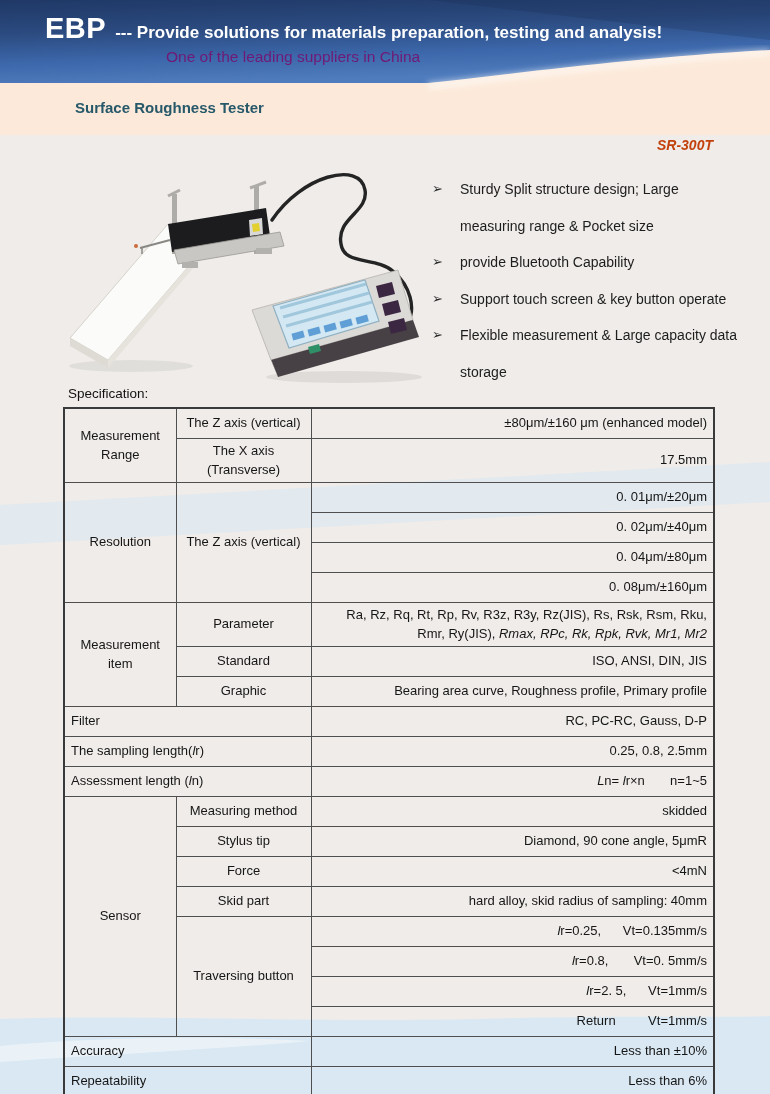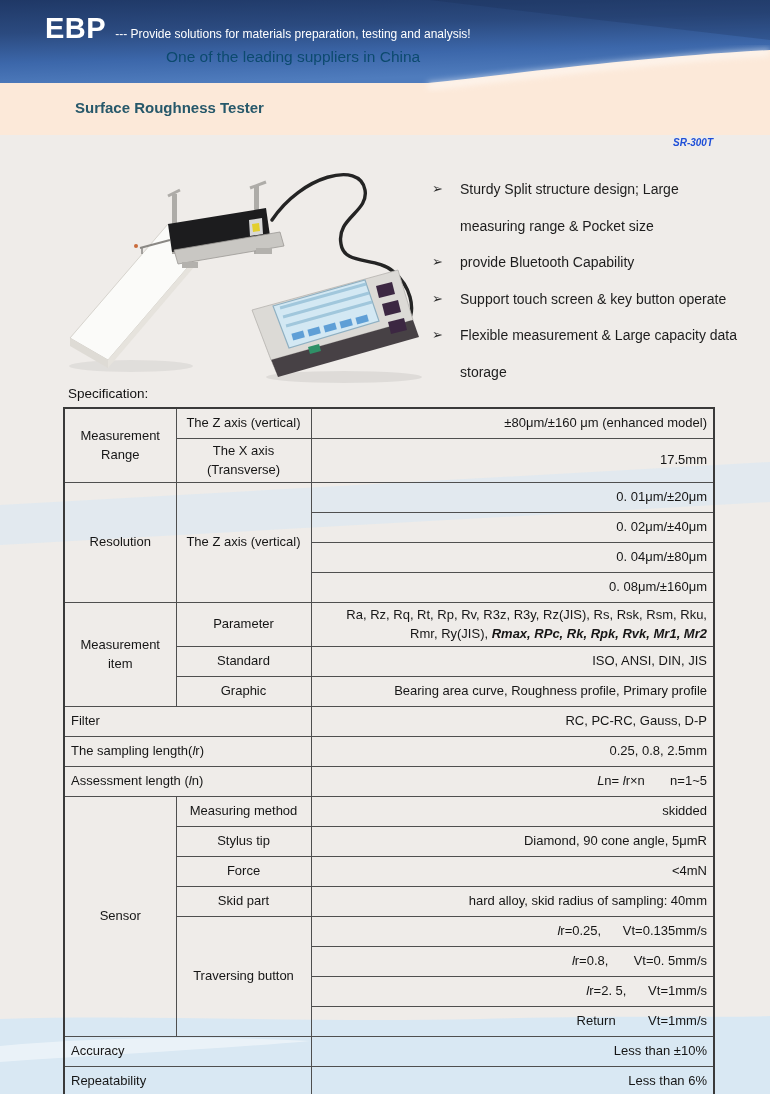--- a/index.html
+++ b/index.html
@@ -5,24 +5,24 @@
   html,body{margin:0;padding:0;background:#efece9;}
   .page{
     position:relative;width:770px;height:1094px;overflow:hidden;
     background:#efece9;font-family:"Liberation Sans",sans-serif;color:#161616;
   }
   
   .beige-band{position:absolute;left:0;top:0;width:770px;height:135px;background:#fce9d9;}
   .header-svg{position:absolute;left:0;top:0;width:770px;height:100px;display:block;}
   .brand-line{position:absolute;left:45px;top:12px;display:flex;align-items:baseline;gap:9px;color:#ffffff;white-space:nowrap;}
   .brand{font-size:29px;font-weight:bold;letter-spacing:.5px;}
-  .tagline{font-size:12px;font-weight:normal;}
-  .subtitle{position:absolute;left:166px;top:48px;font-size:15.5px;color:#0c4a6e;}
+  .tagline{font-size:17px;font-weight:bold;}
+  .subtitle{position:absolute;left:166px;top:48px;font-size:15.5px;color:#701a75;}
   .section-title{position:absolute;left:75px;top:99px;font-size:15px;font-weight:bold;color:#26586a;}
-  .model-label{position:absolute;right:57px;top:137px;font-size:10px;font-weight:bold;font-style:italic;color:#1d4ed8;}
+  .model-label{position:absolute;right:57px;top:137px;font-size:14px;font-weight:bold;font-style:italic;color:#c2410c;}
   
   .diag-stripe{position:absolute;left:0;top:455px;width:770px;height:100px;}
   .bottom-band{position:absolute;left:0;top:1014px;width:770px;height:80px;}
   
   .product{position:absolute;left:56px;top:160px;width:368px;height:230px;}
   
   .features{position:absolute;left:432px;top:171px;width:322px;list-style:none;margin:0;padding:0;}
   .features li{position:relative;padding-left:28px;font-size:14px;line-height:36.5px;color:#1d1d1d;}
   .features .marker{position:absolute;left:0;top:0;font-size:13px;color:#2a2a2a;}
   
@@ -33,21 +33,21 @@
   table.spec td{
     border:1px solid #4f4f4f;font-size:13px;color:#161616;background:transparent;
     padding:2px 6px;vertical-align:middle;line-height:1.4;overflow:hidden;
   }
   tr.reg td{height:25px;}
   tr.tall td{height:39px;}
   td.cc{text-align:center;}
   td.lv{text-align:right;padding-left:9px;}
   td.lbl-left{text-align:left;padding-left:6px;}
   .r-em{font-style:italic;}
-  .r-bi{font-style:italic;font-weight:bold;}
+  .r-bi{font-style:italic;font-weight:normal;}
 </style>
 </head>
 <body>
 
 <div class="page">
 
   <div class="beige-band"></div>
 
   <svg class="header-svg" viewBox="0 0 770 100" xmlns="http://www.w3.org/2000/svg">
     <defs>

